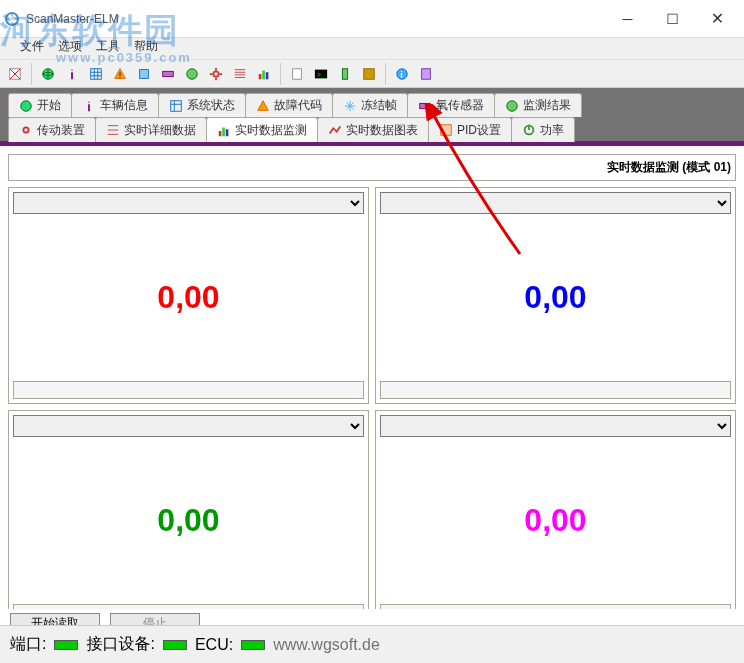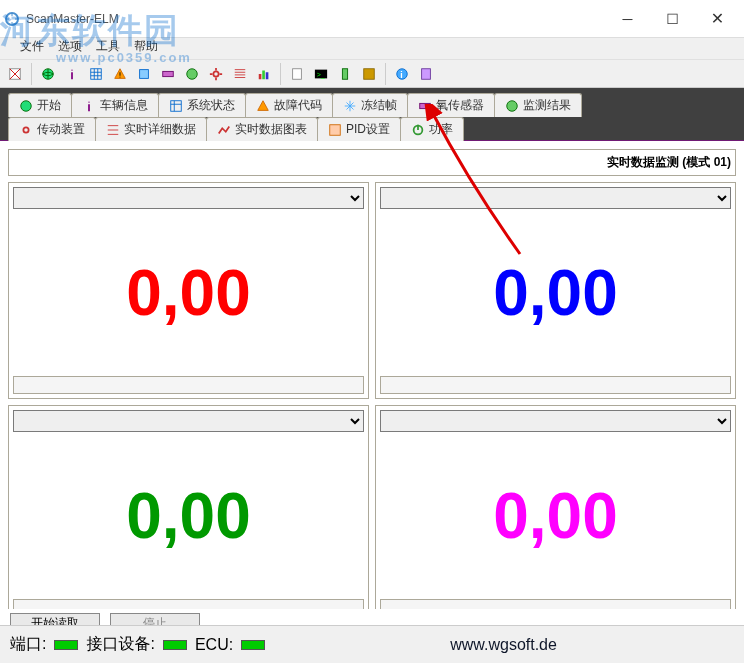--- a/index.html
+++ b/index.html
@@ -7,43 +7,43 @@
 .titlebar { height: 38px; background: #fff; border-bottom: 1px solid #ddd; display: flex; align-items: center; padding: 0 4px; }
 .titlebar .icon { width: 16px; height: 16px; margin-right: 6px; }
 .titlebar .title { flex: 1; color: #555; font-size: 12px; }
 .titlebar .winbtn { width: 45px; height: 28px; text-align: center; line-height: 28px; font-size: 14px; color: #333; }
 .titlebar .winbtn.close { font-size: 16px; }
 .menubar { height: 22px; background: #f0f0f0; display: flex; align-items: flex-start; padding: 0 20px; gap: 14px; border-bottom: 1px solid #e0e0e0; }
 .menubar span { color: #333; }
 .toolbar { height: 28px; background: #f0f0f0; border-bottom: 1px solid #ccc; display: flex; align-items: center; padding: 0 4px; gap: 2px; }
 .toolbar .tb { width: 22px; height: 22px; display: flex; align-items: center; justify-content: center; font-size: 14px; }
 .toolbar .sep { width: 1px; height: 22px; background: #ccc; margin: 0 3px; }
-.tabbar { background: #404040; padding: 4px 8px 0 8px; border-bottom: 1px solid #701a75; }
+.tabbar { background: #737373; padding: 4px 8px 0 8px; border-bottom: 5px solid #701a75; }
 .tabrow { display: flex; gap: 0; flex-wrap: wrap; }
 .tab { display: flex; align-items: center; gap: 4px; padding: 3px 10px; background: #f0f0f0; border: 1px solid #aca899; border-bottom: none; margin-right: -1px; font-size: 12px; color: #333; position: relative; top: 1px; border-radius: 3px 3px 0 0; }
 .tab.active { background: #fff; z-index: 2; padding: 4px 10px 3px; top: 1px; }
 .tab .ticon { width: 14px; height: 14px; display: inline-flex; align-items: center; justify-content: center; font-size: 11px; }
 .content { background: #fff; padding: 8px; height: 490px; }
 .panel-title { text-align: right; font-weight: bold; padding: 4px; border: 1px solid #aca899; margin-bottom: 6px; background: #fff; }
 .grid4 { display: grid; grid-template-columns: 1fr 1fr; grid-template-rows: 1fr 1fr; gap: 6px; height: 440px; }
 .gauge { border: 1px solid #aca899; background: #fff; padding: 4px; display: flex; flex-direction: column; }
 .gauge select { width: 100%; height: 22px; border: 1px solid #7a7a7a; background: #efefef; font-size: 12px; }
-.gauge .value { flex: 1; display: flex; align-items: center; justify-content: center; font-size: 64px; font-weight: bold; font-family: Arial, sans-serif; }
+.gauge .value { flex: 1; display: flex; align-items: center; justify-content: center; font-size: 32px; font-weight: bold; font-family: Arial, sans-serif; }
 .gauge .bar { height: 18px; border: 1px solid #aca899; background: #f5f5f5; }
 .c-red { color: #f00; }
 .c-blue { color: #00f; }
 .c-green { color: #090; }
 .c-magenta { color: #f0f; }
 .bottombar { position: absolute; bottom: 24px; left: 0; right: 0; height: 30px; display: flex; align-items: center; padding: 4px 10px; gap: 10px; background: #fff; border-bottom: 1px solid #ccc; }
 .bottombar button { width: 90px; height: 22px; font-size: 12px; border: 1px solid #888; background: #e9e9e9; }
 .bottombar button:disabled { color: #888; }
 .statusbar { position: absolute; bottom: 0; left: 0; right: 0; height: 38px; background: #f0f0f0; border-top: 1px solid #ccc; display: flex; align-items: center; padding: 0 10px; font-size: 16px; gap: 8px; }
 .led { display: inline-block; width: 24px; height: 10px; border: 1px solid #555; }
 .led.green { background: #0c0; }
-.statusbar .link { color: #0f172a; text-align: center; flex: 1; }
+.statusbar .link { color: #737373; flex: 1; }
 .watermark { position: absolute; top: 8px; left: 0; font-size: 34px; font-weight: bold; color: rgba(0,102,204,0.35); pointer-events: none; font-family: "SimHei", sans-serif; letter-spacing: 2px; z-index: 50; }
 .watermark small { display: block; font-size: 13px; margin-left: 56px; margin-top: -4px; }
 .arrow { position: absolute; pointer-events: none; z-index: 60; }
 svg.ico { width: 14px; height: 14px; }
 </style>
 </head>
 <body>
 
 <div class="titlebar">
   <span class="icon">
@@ -239,20 +239,30 @@
         </span>
         <span>传动装置</span>
       </div>
       <div class="tab">
         <span class="ticon">
           <svg class="ico" viewBox="0 0 16 16">
             <path d="M2 3 L14 3 M2 8 L14 8 M2 13 L14 13" stroke="#c33"></path>
           </svg>
         </span>
         <span>实时详细数据</span>
+      </div>
+      <div class="tab active">
+        <span class="ticon">
+          <svg class="ico" viewBox="0 0 16 16">
+            <rect x="2" y="8" width="3" height="6" fill="#c33"></rect>
+            <rect x="6" y="4" width="3" height="10" fill="#3c3"></rect>
+            <rect x="10" y="6" width="3" height="8" fill="#33c"></rect>
+          </svg>
+        </span>
+        <span>实时数据监测</span>
       </div>
       <div class="tab">
         <span class="ticon">
           <svg class="ico" viewBox="0 0 16 16">
             <path d="M2 12 L6 6 L10 10 L14 4" fill="none" stroke="#c33" stroke-width="2"></path>
           </svg>
         </span>
         <span>实时数据图表</span>
       </div>
       <div class="tab">

